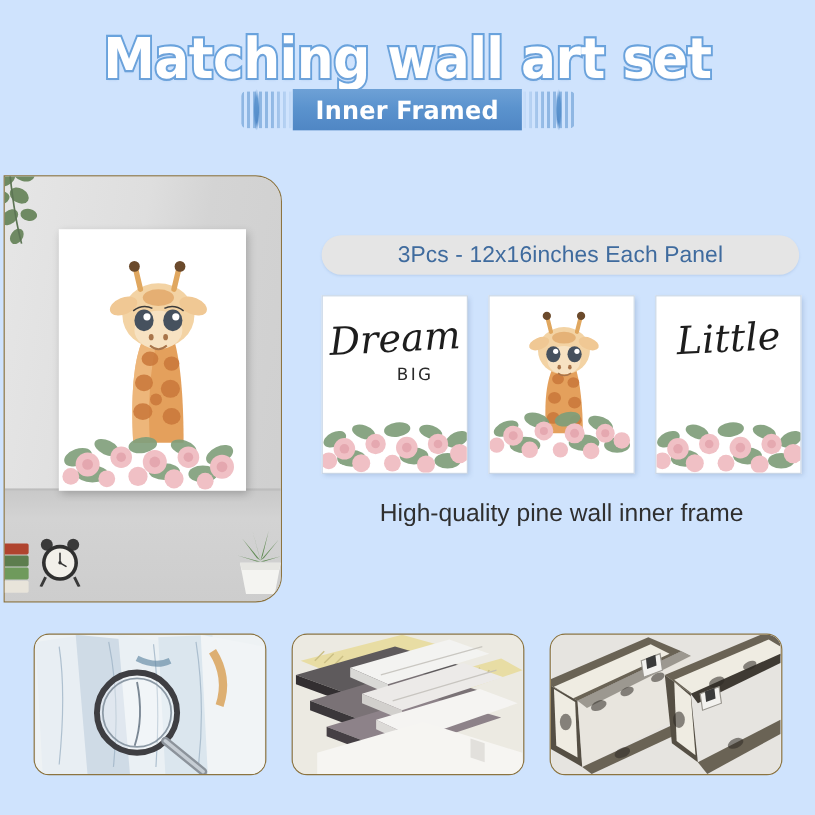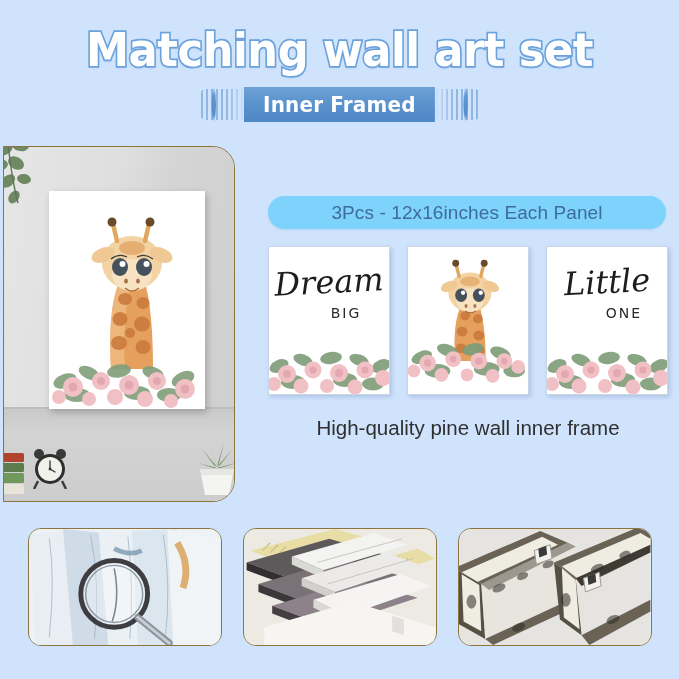--- a/index.html
+++ b/index.html
@@ -21,21 +21,21 @@
     font-size: 47px;
     letter-spacing: -0.5px;
     color: #ffffff;
     -webkit-text-stroke: 3.5px #6aa3dd;
     paint-order: stroke fill;
     text-shadow: 0 2px 2px rgba(120,160,210,.35);
     white-space: nowrap;
     transform: scaleX(.92);
   }
   .banner-wrap {
-    position: absolute; top: 87px; left: 0; width: 679px;
+    position: absolute; top: 74px; left: 0; width: 679px;
     display: flex; justify-content: center; align-items: center;
   }
   .banner {
     position: relative;
     width: 258px; height: 35px;
     display: flex; align-items: center; justify-content: center;
   }
   .banner::before {
     content: ""; position: absolute; inset: 0;
     background: linear-gradient(180deg,#6ea1d6 0%,#5b93ce 45%,#4f86c4 100%);
@@ -108,21 +108,21 @@
     position: absolute; left: -4px; bottom: 6px; width: 24px; height: 46px;
   }
   .succulent {
     position: absolute; right: -6px; bottom: 6px; width: 46px; height: 58px;
   }
 
   
   .pill {
     position: absolute; left: 268px; top: 196px;
     width: 398px; height: 33px;
-    background: #7dd3fc;
+    background: #e5e5e5;
     border-radius: 17px;
     display: flex; align-items: center; justify-content: center;
     color: #3f6b9e;
     font-size: 19px;
     letter-spacing: .1px;
     box-shadow: 0 1px 2px rgba(90,130,180,.18);
   }
 
   
   .panels {
@@ -413,21 +413,20 @@
         <circle cx="20" cy="118" r="3.8"></circle>
           <circle cx="72" cy="116" r="3.8"></circle>
         <circle cx="46" cy="114" r="3.4"></circle>
           <circle cx="98" cy="116" r="3.4"></circle>
       </g>
     </svg>
   </div>
 
   <div class="panel">
     <div class="script">Little</div>
-    <div class="sub">ONE</div>
     <svg class="flowers" viewBox="0 0 122 54">
       <g fill="#7f9e7a" opacity=".92">
         <ellipse cx="10" cy="26" rx="10" ry="6" transform="rotate(-25 10 26)"></ellipse>
         <ellipse cx="34" cy="20" rx="10" ry="5.5" transform="rotate(20 34 20)"></ellipse>
         <ellipse cx="62" cy="18" rx="11" ry="6" transform="rotate(-8 62 18)"></ellipse>
         <ellipse cx="90" cy="20" rx="10" ry="5.5" transform="rotate(18 90 20)"></ellipse>
         <ellipse cx="112" cy="26" rx="10" ry="6" transform="rotate(-25 112 26)"></ellipse>
         <ellipse cx="24" cy="42" rx="12" ry="7"></ellipse>
           <ellipse cx="76" cy="40" rx="12" ry="7"></ellipse>
         <ellipse cx="104" cy="44" rx="11" ry="6.5"></ellipse>

